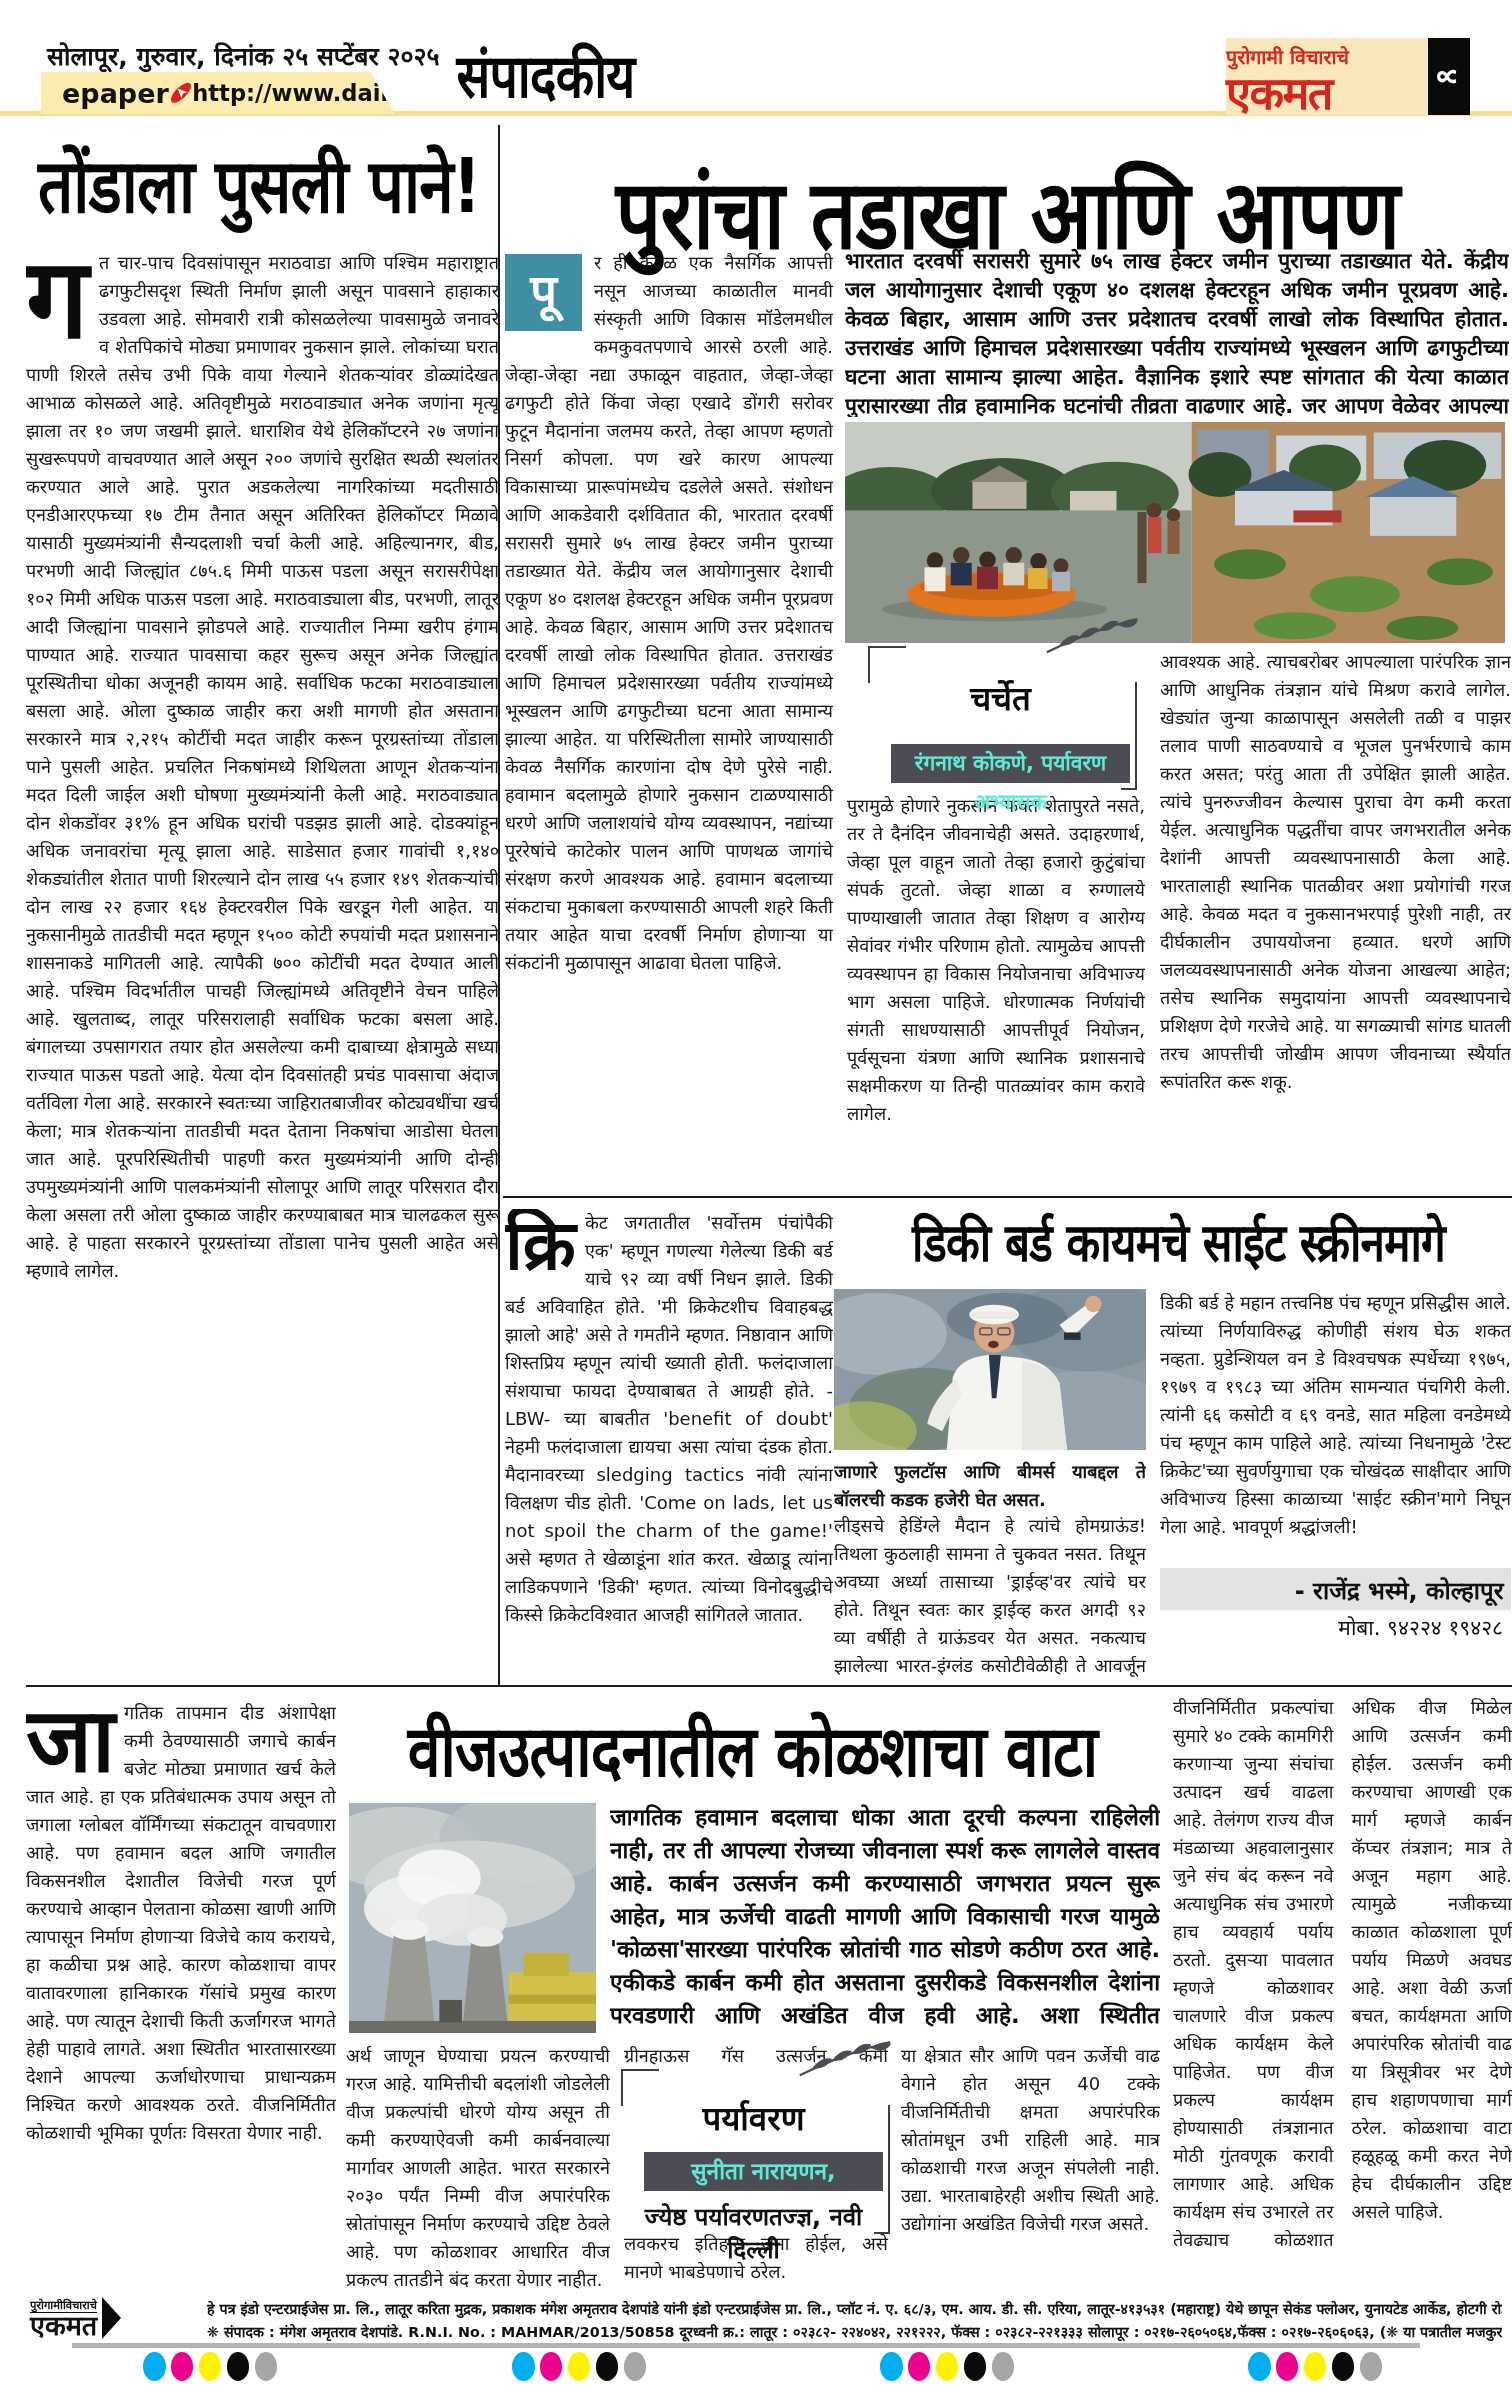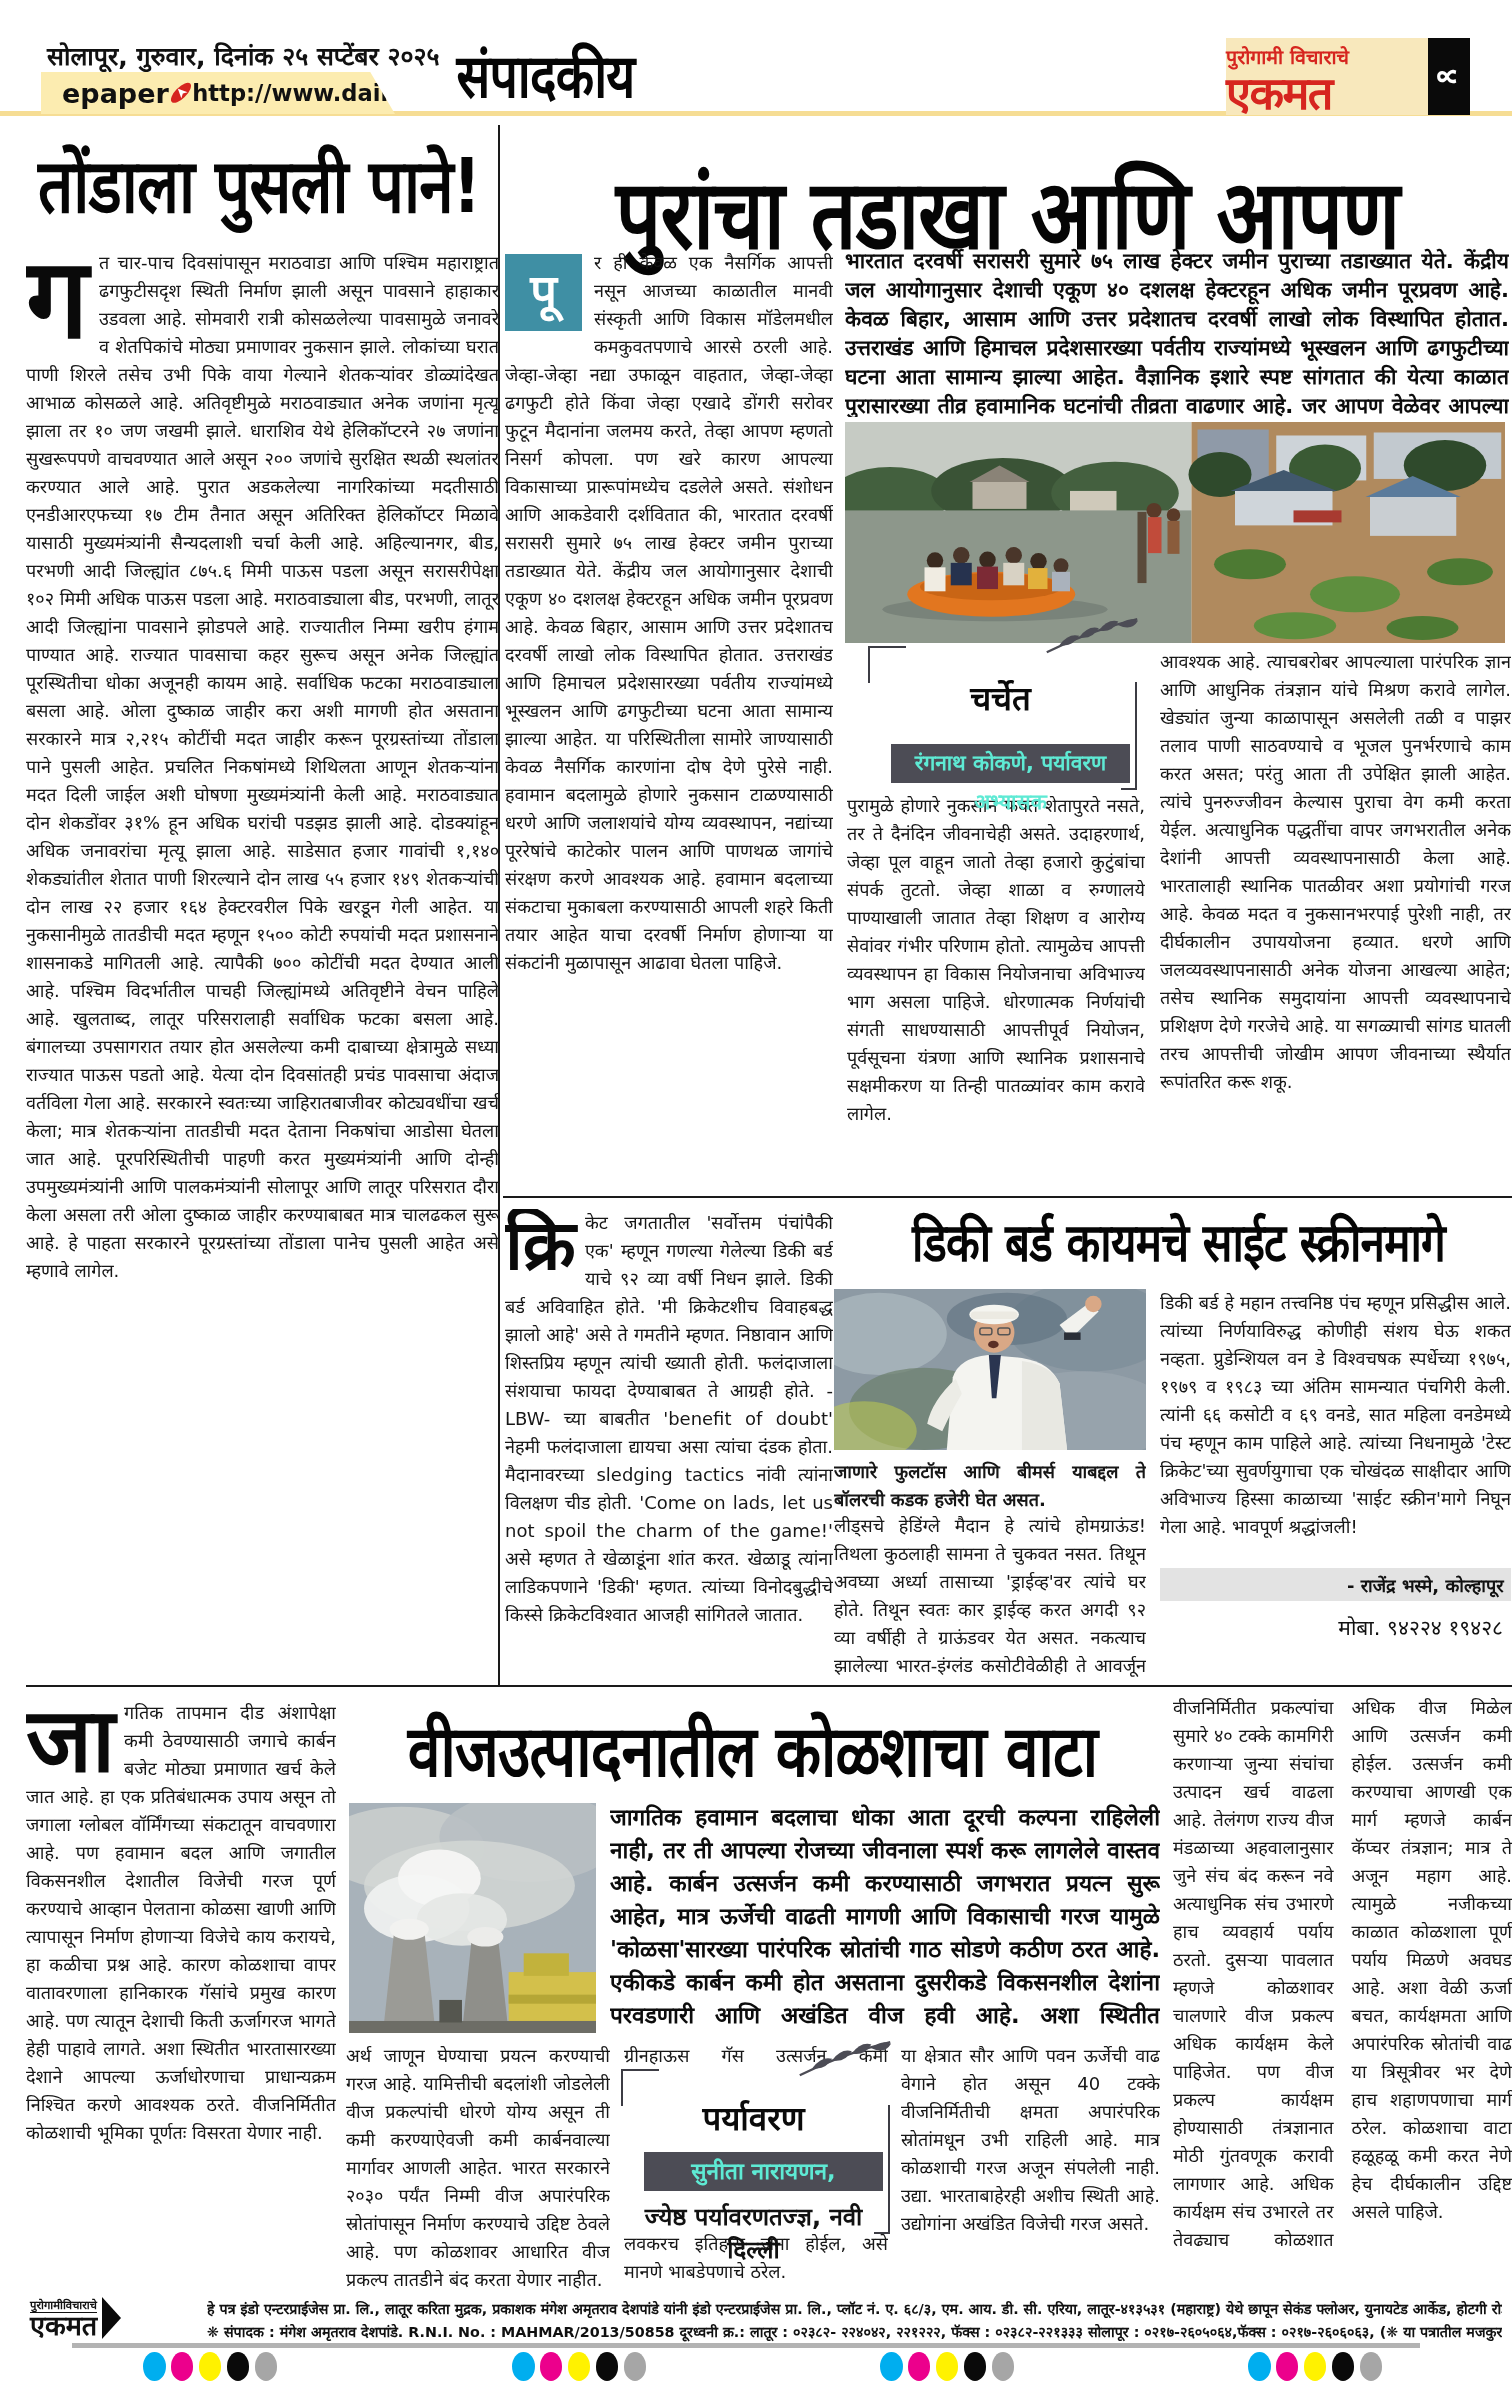--- a/index.html
+++ b/index.html
@@ -162,21 +162,21 @@
       <rect x="218" y="52" width="16" height="9" rx="3" fill="none" stroke="#555" stroke-width="2"></rect>
       <ellipse cx="212" cy="74" rx="7" ry="5" fill="#5a2f26"></ellipse>
       <polygon points="206,88 222,88 216,146 210,146" fill="#2a3550"></polygon>
       <path d="M250,96 L250,215 L310,215 L300,126 Q290,102 250,96 Z" fill="#e8e8e2"></path>
     </svg>
   </div>
   <div class="abs body-txt" style="left:834px;top:1458px;width:312px;height:50px;font-weight:bold;">जाणारे फुलटॉस आणि बीमर्स याबद्दल ते बॉलरची कडक हजेरी घेत असत.</div>
   <div class="abs body-txt" style="left:834px;top:1512px;width:312px;height:167px;">लीड्सचे हेडिंग्ले मैदान हे त्यांचे होमग्राऊंड! तिथला कुठलाही सामना ते चुकवत नसत. तिथून अवघ्या अर्ध्या तासाच्या 'ड्राईव्ह'वर त्यांचे घर होते. तिथून स्वतः कार ड्राईव्ह करत अगदी ९२ व्या वर्षीही ते ग्राऊंडवर येत असत. नकत्याच झालेल्या भारत-इंग्लंड कसोटीवेळीही ते आवर्जून उपस्थित होते.</div>
 
   <div class="abs body-txt" style="left:1160px;top:1289px;width:351px;height:273px;">डिकी बर्ड हे महान तत्त्वनिष्ठ पंच म्हणून प्रसिद्धीस आले. त्यांच्या निर्णयाविरुद्ध कोणीही संशय घेऊ शकत नव्हता. प्रुडेन्शियल वन डे विश्वचषक स्पर्धेच्या १९७५, १९७९ व १९८३ च्या अंतिम सामन्यात पंचगिरी केली. त्यांनी ६६ कसोटी व ६९ वनडे, सात महिला वनडेमध्ये पंच म्हणून काम पाहिले आहे. त्यांच्या निधनामुळे 'टेस्ट क्रिकेट'च्या सुवर्णयुगाचा एक चोखंदळ साक्षीदार आणि अविभाज्य हिस्सा काळाच्या 'साईट स्क्रीन'मागे निघून गेला आहे. भावपूर्ण श्रद्धांजली!</div>
-  <div class="abs" style="left:1160px;top:1568px;width:351px;background:var(--highlight-gray);font-size:18px;font-weight:bold;text-align:right;padding:4.5px 7.5px;box-sizing:border-box;">- राजेंद्र भस्मे, कोल्हापूर</div>
+  <div class="abs" style="left:1160px;top:1568px;width:351px;background:var(--highlight-gray);font-size:24px;font-weight:bold;text-align:right;padding:4.5px 7.5px;box-sizing:border-box;">- राजेंद्र भस्मे, कोल्हापूर</div>
   <div class="abs" style="left:1160px;top:1613px;width:343px;font-size:21px;text-align:right;">मोबा. ९४२२४ १९४२८</div>
 
   <div class="abs rule" style="left:26px;top:1685px;width:1486px;height:2.3px;"></div>
 
   <div class="abs body-txt" style="left:26px;top:1699px;width:310px;height:592px;">
     <span class="dropcap" style="font-size:89px;line-height:72px;padding:4.5px 9px 0 0;">जा</span><span>गतिक तापमान दीड अंशापेक्षा कमी ठेवण्यासाठी जगाचे कार्बन बजेट मोठ्या प्रमाणात खर्च केले जात आहे. हा एक प्रतिबंधात्मक उपाय असून तो जगाला ग्लोबल वॉर्मिंगच्या संकटातून वाचवणारा आहे. पण हवामान बदल आणि जगातील विकसनशील देशातील विजेची गरज पूर्ण करण्याचे आव्हान पेलताना कोळसा खाणी आणि त्यापासून निर्माण होणाऱ्या विजेचे काय करायचे, हा कळीचा प्रश्न आहे. कारण कोळशाचा वापर वातावरणाला हानिकारक गॅसांचे प्रमुख कारण आहे. पण त्यातून देशाची किती ऊर्जागरज भागते हेही पाहावे लागते. अशा स्थितीत भारतासारख्या देशाने आपल्या ऊर्जाधोरणाचा प्राधान्यक्रम निश्चित करणे आवश्यक ठरते. वीजनिर्मितीत कोळशाची भूमिका पूर्णतः विसरता येणार नाही.</span>
   </div>
 
   <div class="abs headline" style="left:346px;top:1700px;width:813px;font-size:59px;">वीजउत्पादनातील कोळशाचा वाटा</div>
 

